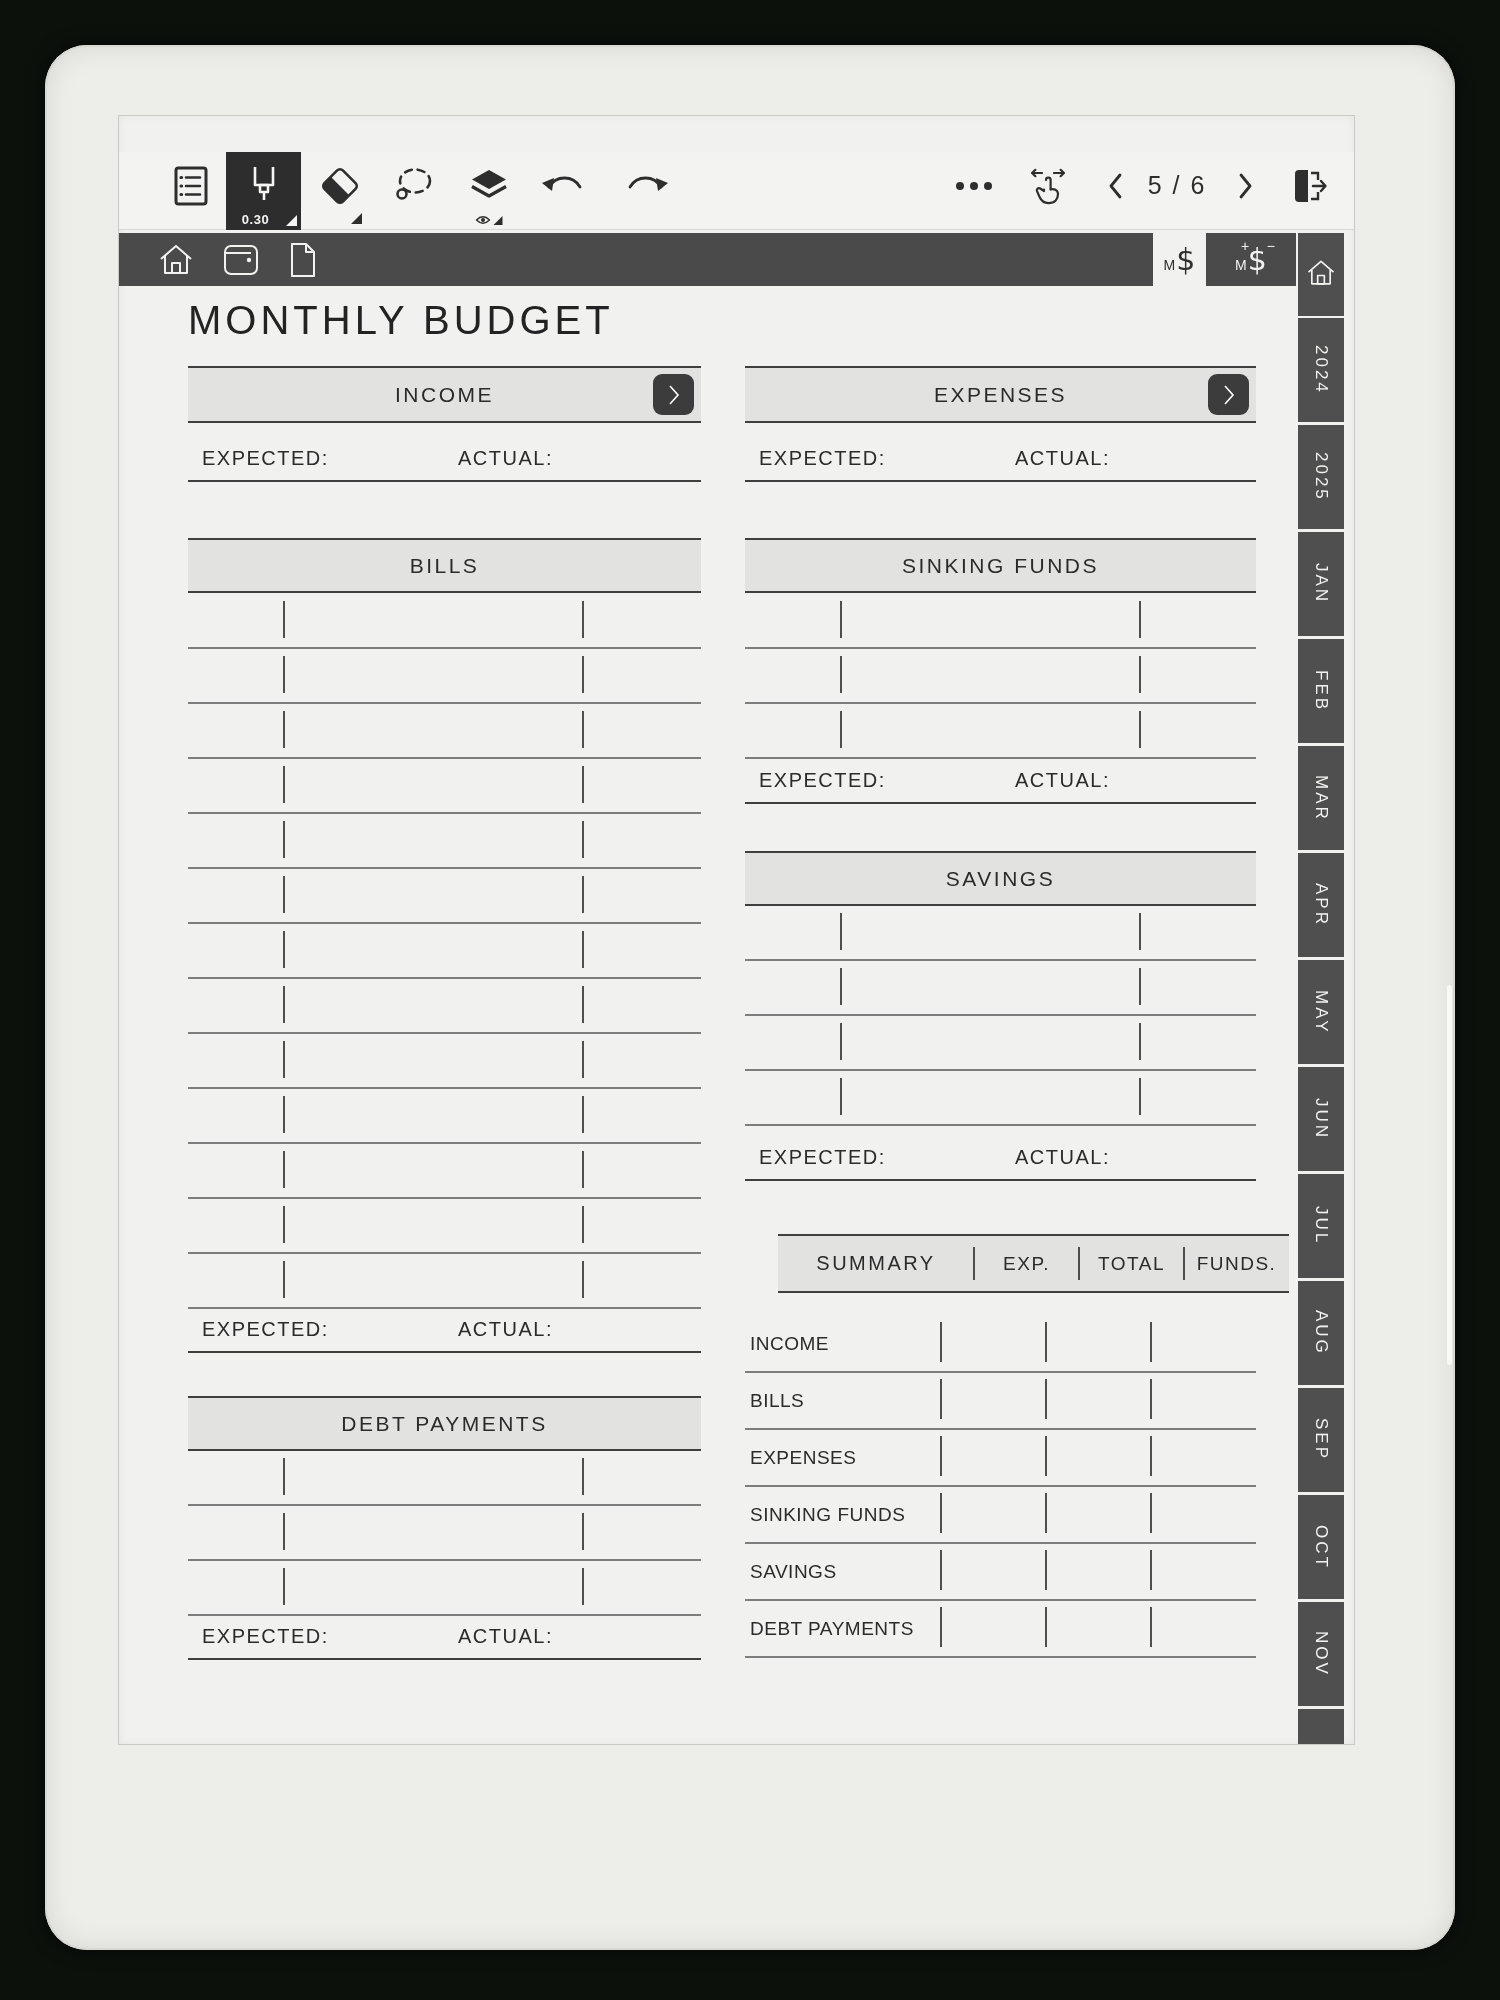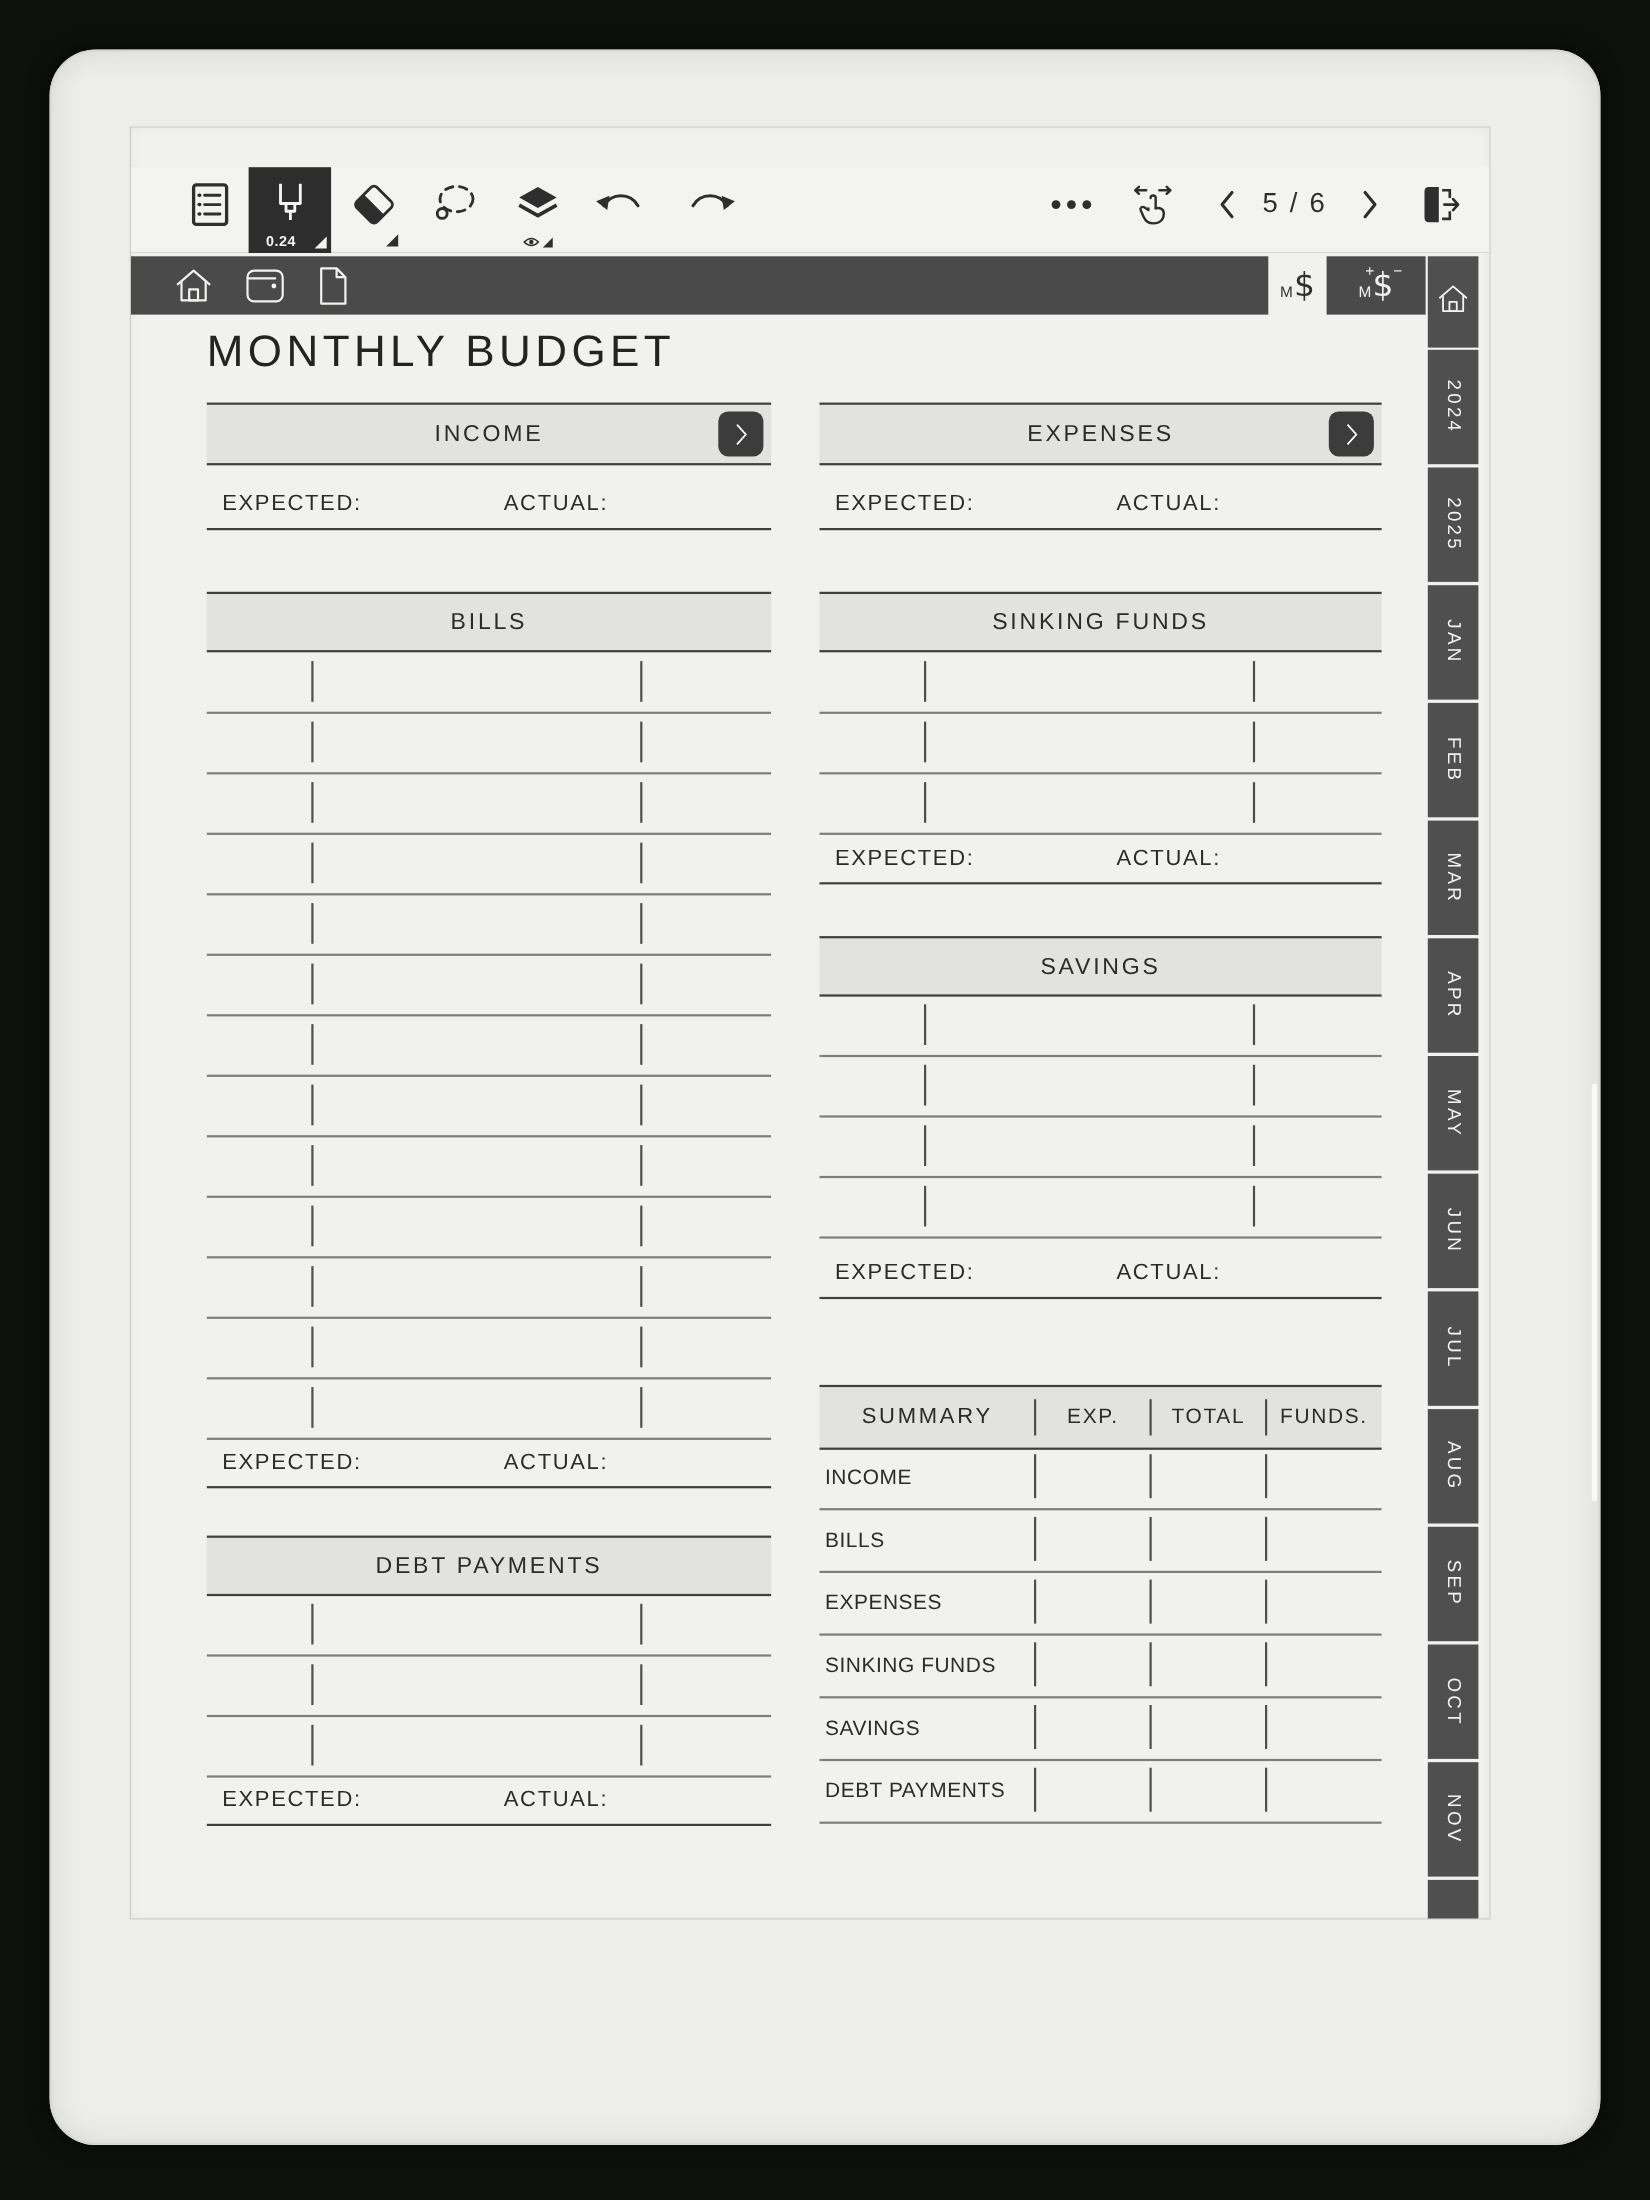--- a/index.html
+++ b/index.html
@@ -107,21 +107,21 @@
         </div>
 
         <div class="tool-pen">
           <span>
             <svg width="36" height="42" viewBox="0 0 36 42" fill="none" stroke="#f5f5f3" stroke-width="2.6" stroke-linejoin="round">
               <path d="M9 5 V23 H27 V5"></path>
               <rect x="14" y="23" width="8" height="7"></rect>
               <path d="M18 30 V38"></path>
             </svg>
           </span>
-          <span class="pen-size">0.24</span>
+          <span class="pen-size">0.30</span>
           <span class="corner-tri white"></span>
         </div>
 
         <div class="tool" style="left:191px;">
           <span>
             <svg width="42" height="42" viewBox="0 0 42 42">
               <g transform="rotate(45 21 21)">
                 <rect x="8" y="8" width="26" height="26" rx="4" fill="none" stroke="#2e2e2e" stroke-width="2.6"></rect>
                 <path d="M8 21 H34 V30 a4 4 0 0 1 -4 4 H12 a4 4 0 0 1 -4 -4 Z" fill="#2e2e2e"></path>
               </g>
@@ -447,21 +447,21 @@
             <div class="rrow">
               <i class="tick tk1"></i>
               <i class="tick tk2"></i>
             </div>
           </div>
         <div class="ea-row" style="top:1022px;height:43px;">
           <span class="ea-exp">EXPECTED:</span>
           <span class="ea-act">ACTUAL:</span>
         </div>
 
-        <div class="sum-header" style="top:1143px;">
+        <div class="sum-header" style="top:1118px;margin-left:33px;">
           <span class="sh-cell sh-c0">SUMMARY</span>
           <span class="sh-cell sh-c1">EXP.</span>
           <span class="sh-cell sh-c2">TOTAL</span>
           <span class="sh-cell sh-c3">FUNDS.</span>
           <i class="sh-tick" style="left:195px;"></i>
           <i class="sh-tick" style="left:300px;"></i>
           <i class="sh-tick" style="left:405px;"></i>
         </div>
         <div class="sum-rows" style="top:1200px;">
             <div class="srow">

